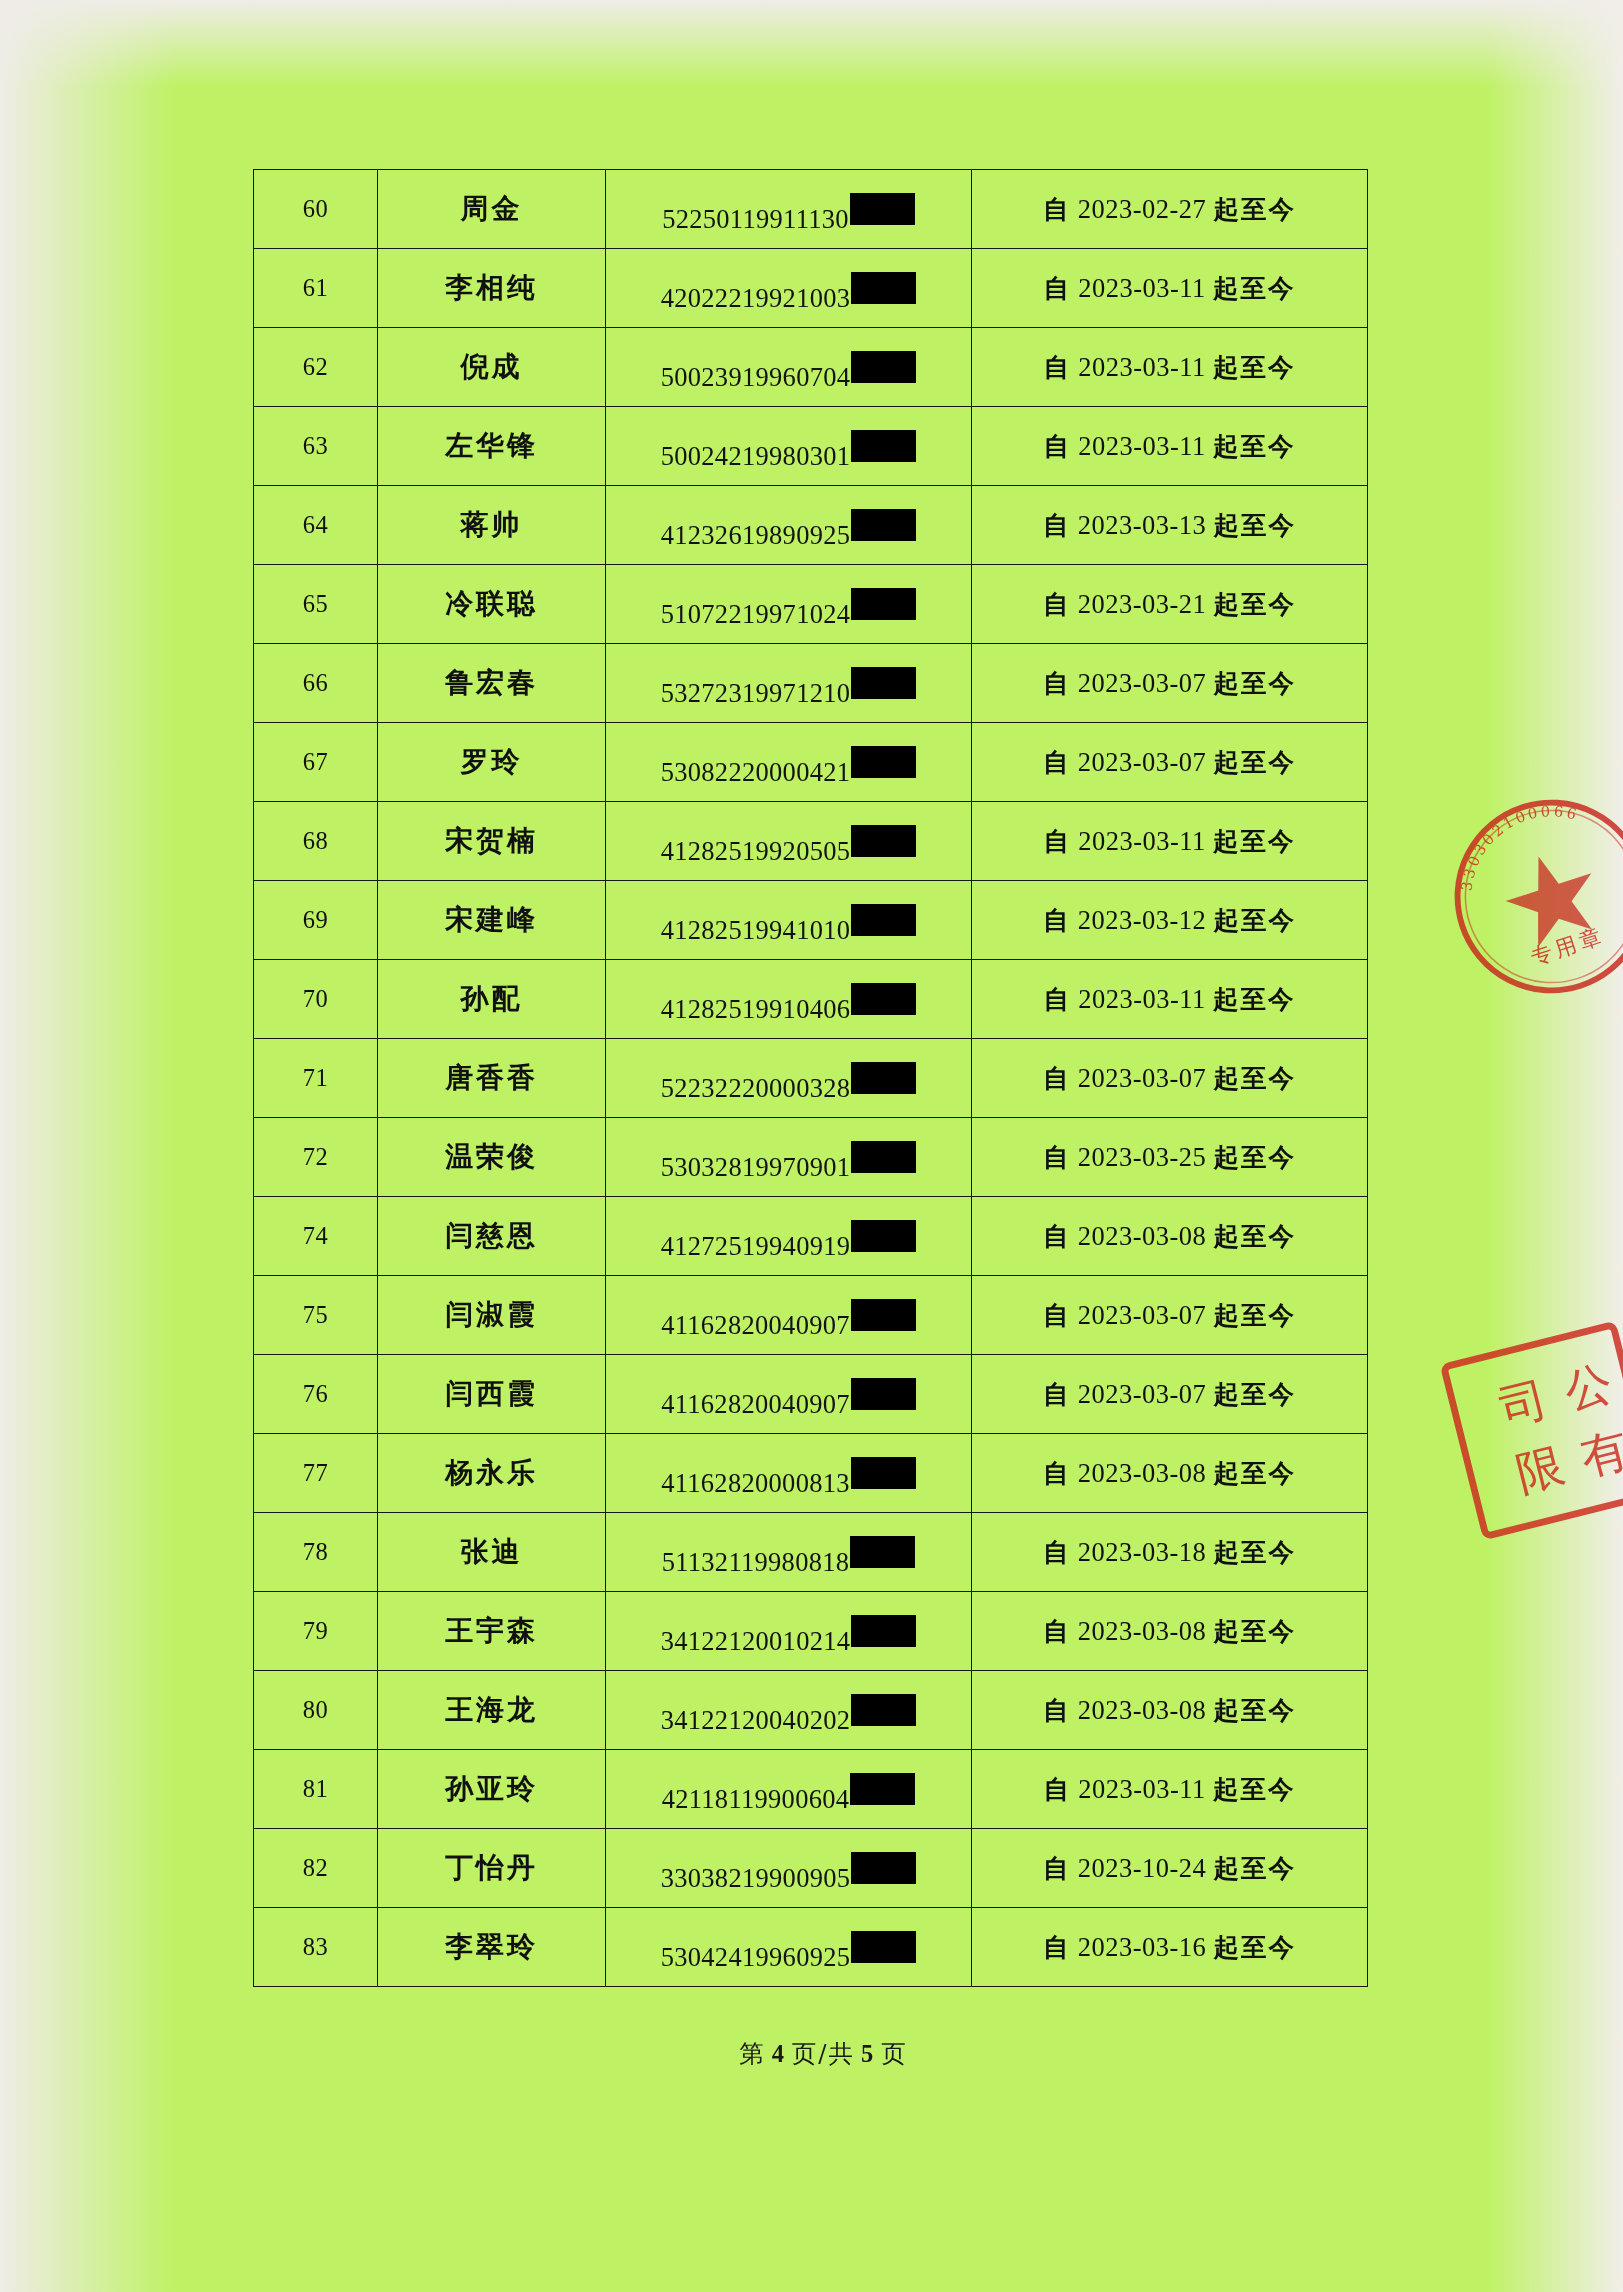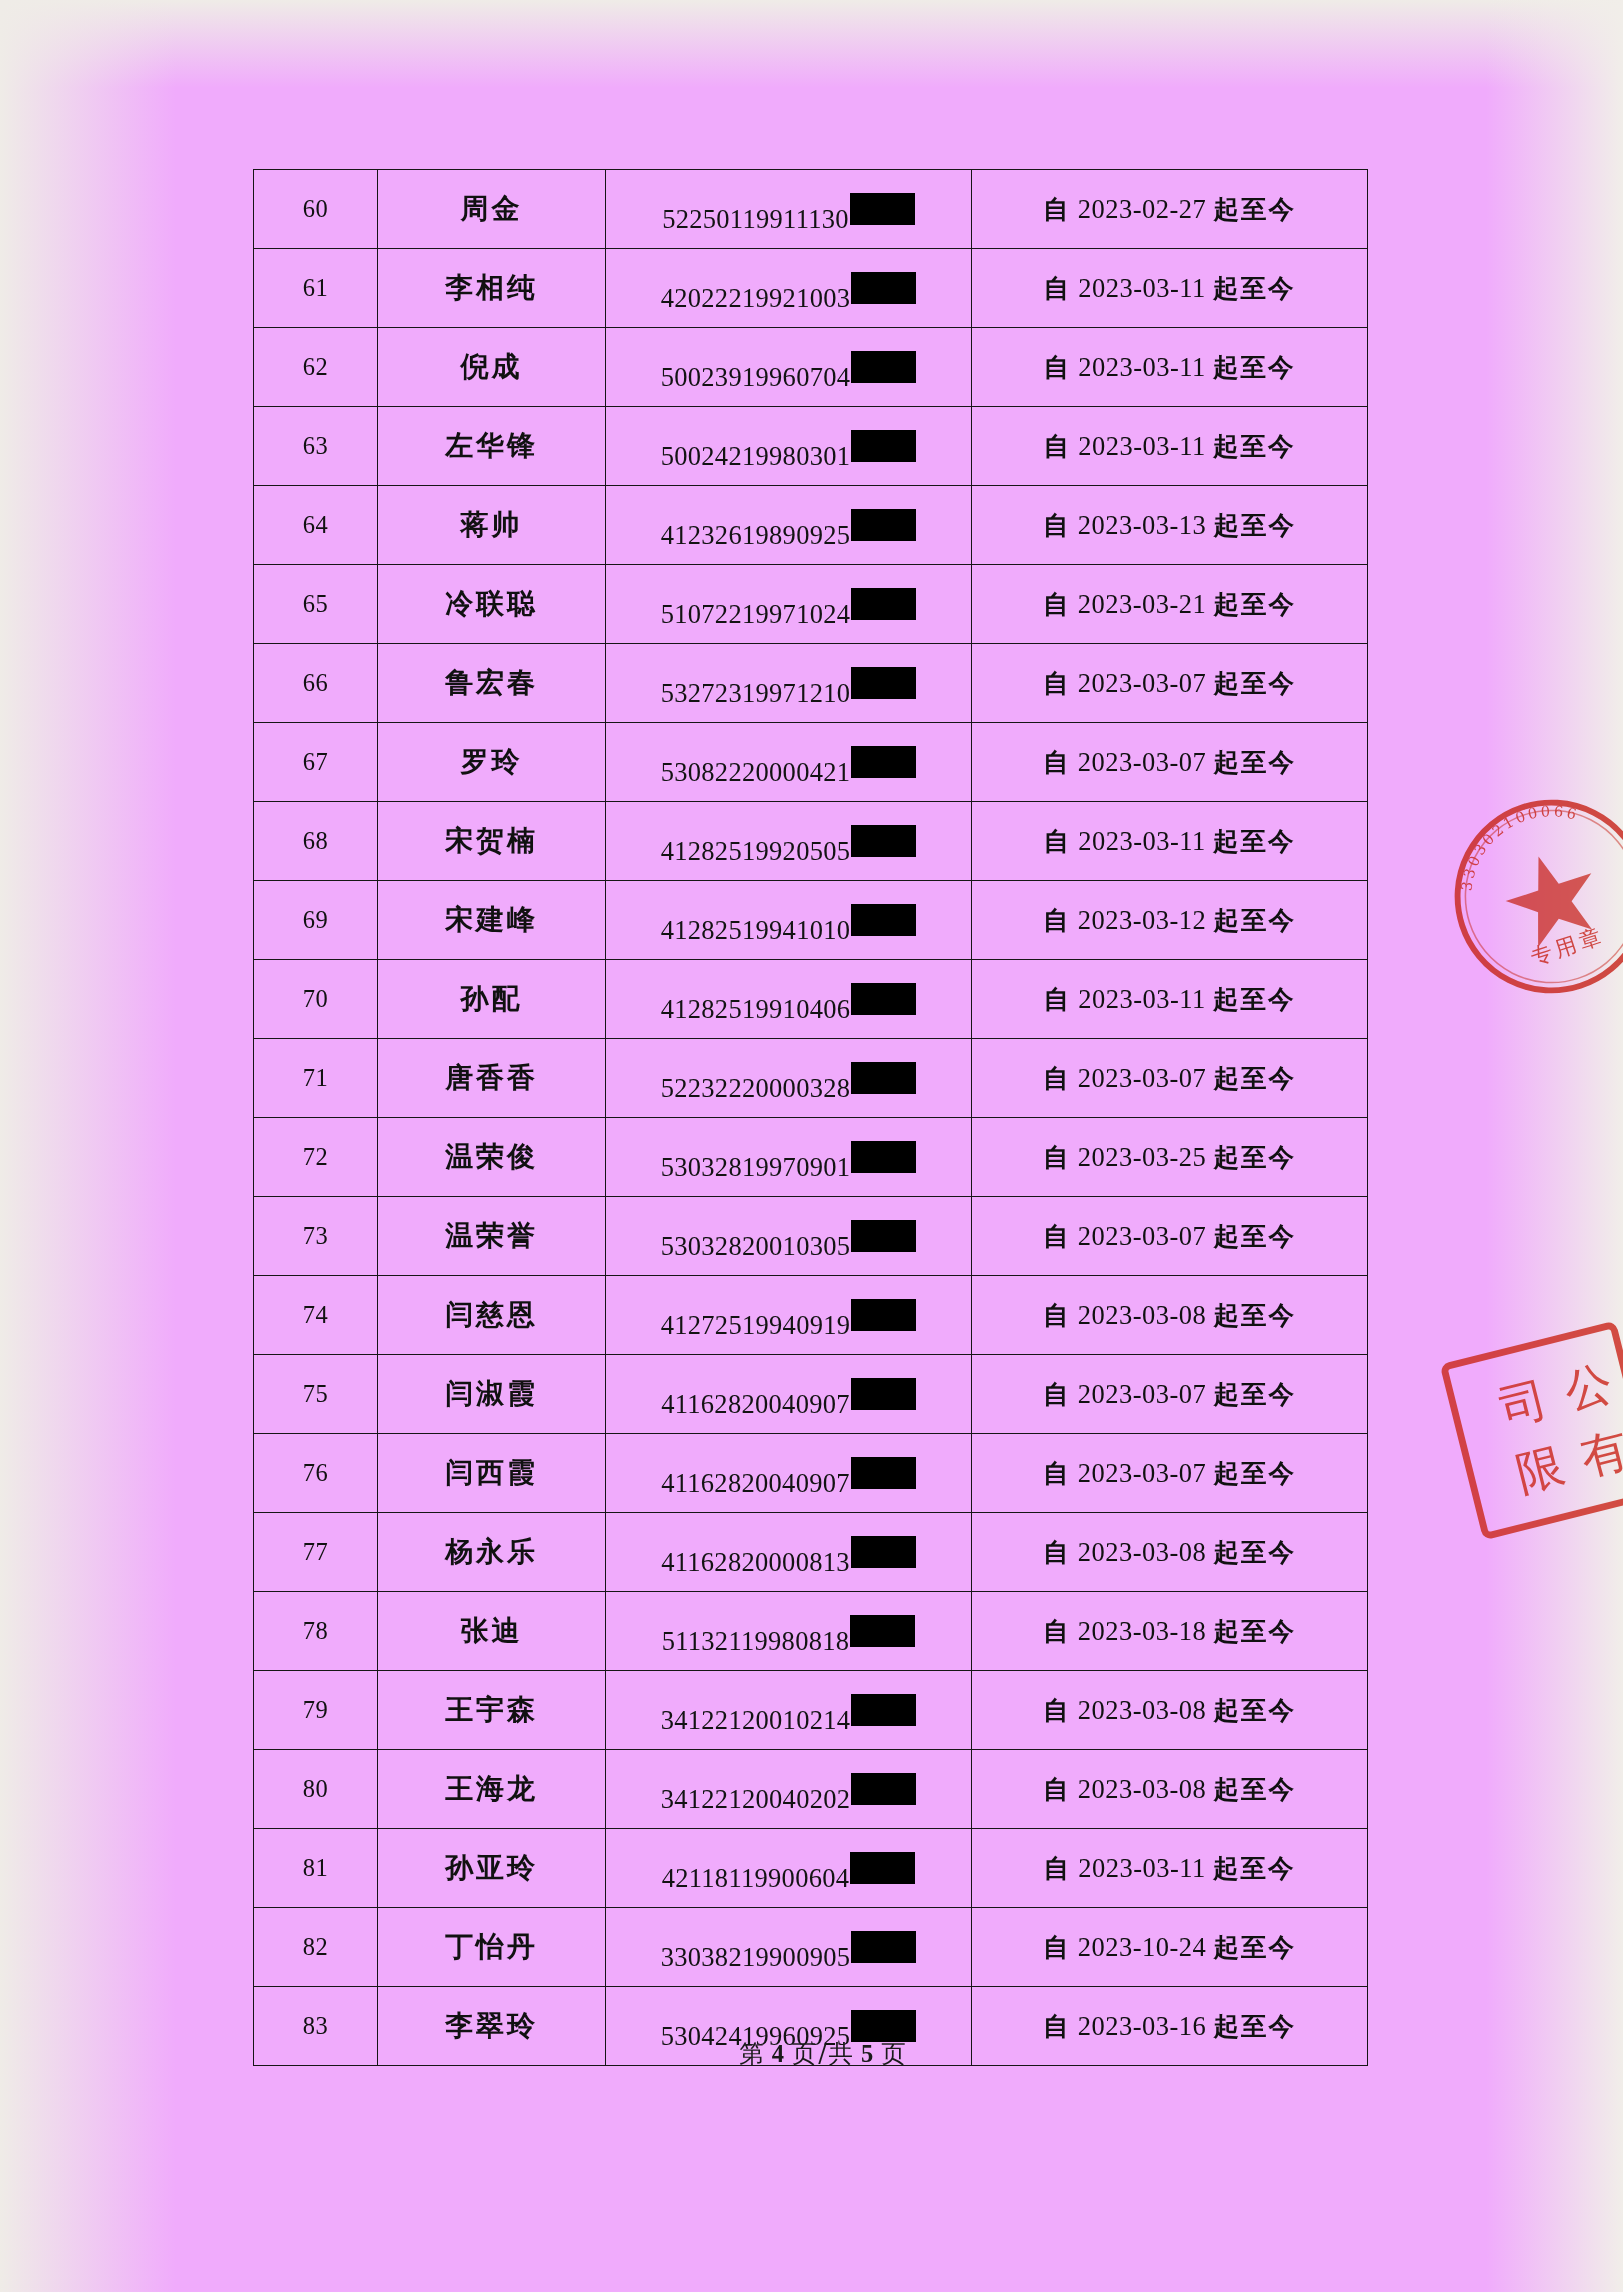--- a/index.html
+++ b/index.html
@@ -13,21 +13,21 @@
     position: relative;
     font-family: "Liberation Serif", serif;
     color: #111;
     overflow: hidden;
   }
 
   
   .page {
     position: absolute;
     inset: 0;
-    background: #f0abfc;
+    background: #bef264;
   }
 
   
   .scan-edge-left {
     position: absolute;
     left: 0; top: 0; bottom: 0;
     width: 176px;
     background: linear-gradient(to right, #efece7, rgba(255,255,255,0));
     pointer-events: none;
   }
@@ -282,29 +282,20 @@
             <td><span class="period"><span class="cjk">自</span><span> 2023-03-07 </span><span class="cjk">起至今</span></span></td>
           </tr>
           <tr>
             <td><span class="idx">72</span></td>
             <td><span class="name">温荣俊</span></td>
             <td class="idcell"><span class="idwrap">
                 <span class="idnum">53032819970901</span>
                 <span class="redact"></span>
               </span></td>
             <td><span class="period"><span class="cjk">自</span><span> 2023-03-25 </span><span class="cjk">起至今</span></span></td>
-          </tr>
-          <tr>
-            <td><span class="idx">73</span></td>
-            <td><span class="name">温荣誉</span></td>
-            <td class="idcell"><span class="idwrap">
-                <span class="idnum">53032820010305</span>
-                <span class="redact"></span>
-              </span></td>
-            <td><span class="period"><span class="cjk">自</span><span> 2023-03-07 </span><span class="cjk">起至今</span></span></td>
           </tr>
           <tr>
             <td><span class="idx">74</span></td>
             <td><span class="name">闫慈恩</span></td>
             <td class="idcell"><span class="idwrap">
                 <span class="idnum">41272519940919</span>
                 <span class="redact"></span>
               </span></td>
             <td><span class="period"><span class="cjk">自</span><span> 2023-03-08 </span><span class="cjk">起至今</span></span></td>
           </tr>

